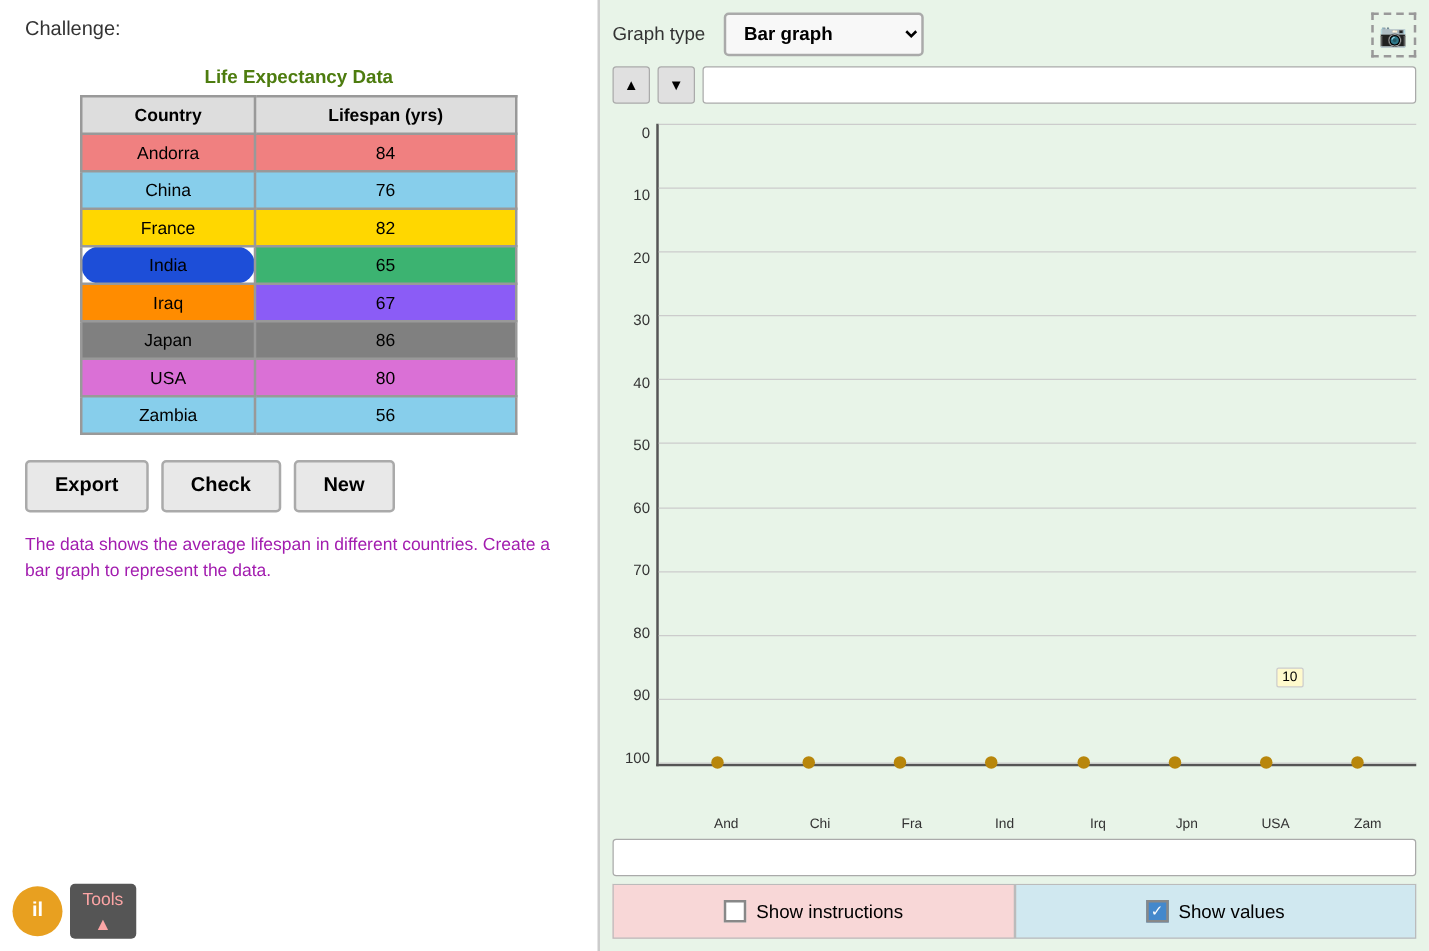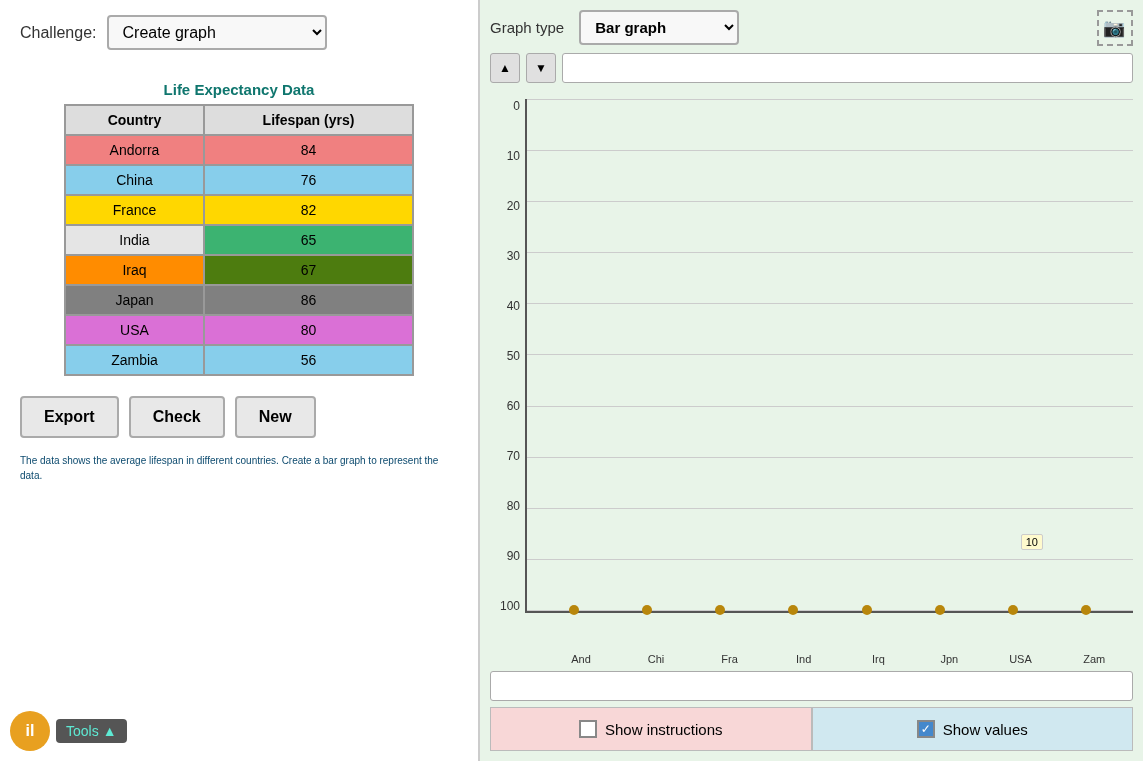--- a/index.html
+++ b/index.html
@@ -49,22 +49,21 @@
       display: flex;
       flex-direction: column;
       align-items: center;
       margin-bottom: 20px;
     }
 
     .data-table-title {
       font-weight: bold;
       font-size: 15px;
       margin-bottom: 6px;
-      color: #0f766e;
-      margin-top: 11px;
+      color: #4d7c0f;
     }
 
     .data-table {
       border-collapse: collapse;
       width: 350px;
     }
     .data-table th {
       background: #ddd;
       border: 2px solid #999;
       padding: 6px 10px;
@@ -88,22 +87,22 @@
       padding: 10px 22px;
       font-size: 16px;
       font-weight: bold;
       border: 2px solid #aaa;
       border-radius: 4px;
       background: #e8e8e8;
       cursor: pointer;
     }
 
     .description-text {
-      font-size: 10px;
-      color: #0c4a6e;
+      font-size: 14px;
+      color: #a21caf;
       line-height: 1.5;
       max-width: 420px;
     }
 
     .tools-bar {
       position: absolute;
       bottom: 10px;
       left: 10px;
       display: flex;
       align-items: center;
@@ -116,27 +115,28 @@
       border-radius: 50%;
       display: flex;
       align-items: center;
       justify-content: center;
       color: white;
       font-weight: bold;
       font-size: 16px;
     }
     .tools-label {
       background: #555;
-      color: #5eead4;
+      color: #fca5a5;
       padding: 4px 10px;
       border-radius: 4px;
       font-size: 14px;
       display: flex;
       align-items: center;
       gap: 4px;
+      flex-direction: column;
     }
 
     
     .right-panel {
       flex: 1;
       background: #e8f4e8;
       display: flex;
       flex-direction: column;
       padding: 10px;
       position: relative;
@@ -363,23 +363,20 @@
       font-size: 12px;
     }
   </style>
 </head>
 <body>
 
 <div class="left-panel">
 
   <div class="challenge-row">
     <span class="challenge-label">Challenge:</span>
-    <select class="challenge-select">
-      <option>Create graph</option>
-    </select>
   </div>
 
   <div class="data-table-container">
     <div class="data-table-title">Life Expectancy Data</div>
     <table class="data-table">
       <thead>
         <tr>
           <th>Country</th>
           <th>Lifespan (yrs)</th>
         </tr>
@@ -391,26 +388,26 @@
           </tr>
           <tr>
             <td style="background: rgb(135, 206, 235);">China</td>
             <td style="background: rgb(135, 206, 235);">76</td>
           </tr>
           <tr>
             <td style="background: rgb(255, 215, 0);">France</td>
             <td style="background: rgb(255, 215, 0);">82</td>
           </tr>
           <tr>
-            <td style="background: #e5e5e5;">India</td>
+            <td style="background: #1d4ed8; border-radius: 15px;">India</td>
             <td style="background: rgb(60, 179, 113);">65</td>
           </tr>
           <tr>
             <td style="background: rgb(255, 140, 0);">Iraq</td>
-            <td style="background: #4d7c0f;">67</td>
+            <td style="background: #8b5cf6;">67</td>
           </tr>
           <tr>
             <td style="background: rgb(128, 128, 128);">Japan</td>
             <td style="background: rgb(128, 128, 128);">86</td>
           </tr>
           <tr>
             <td style="background: rgb(218, 112, 214);">USA</td>
             <td style="background: rgb(218, 112, 214);">80</td>
           </tr>
           <tr>

